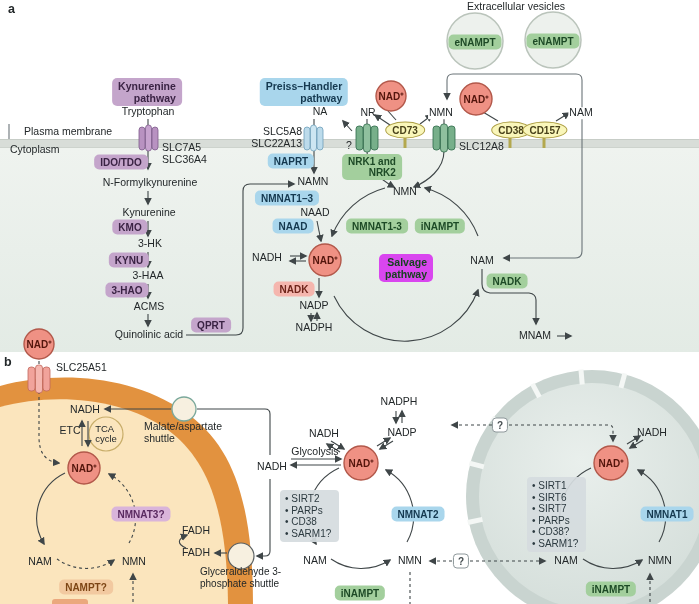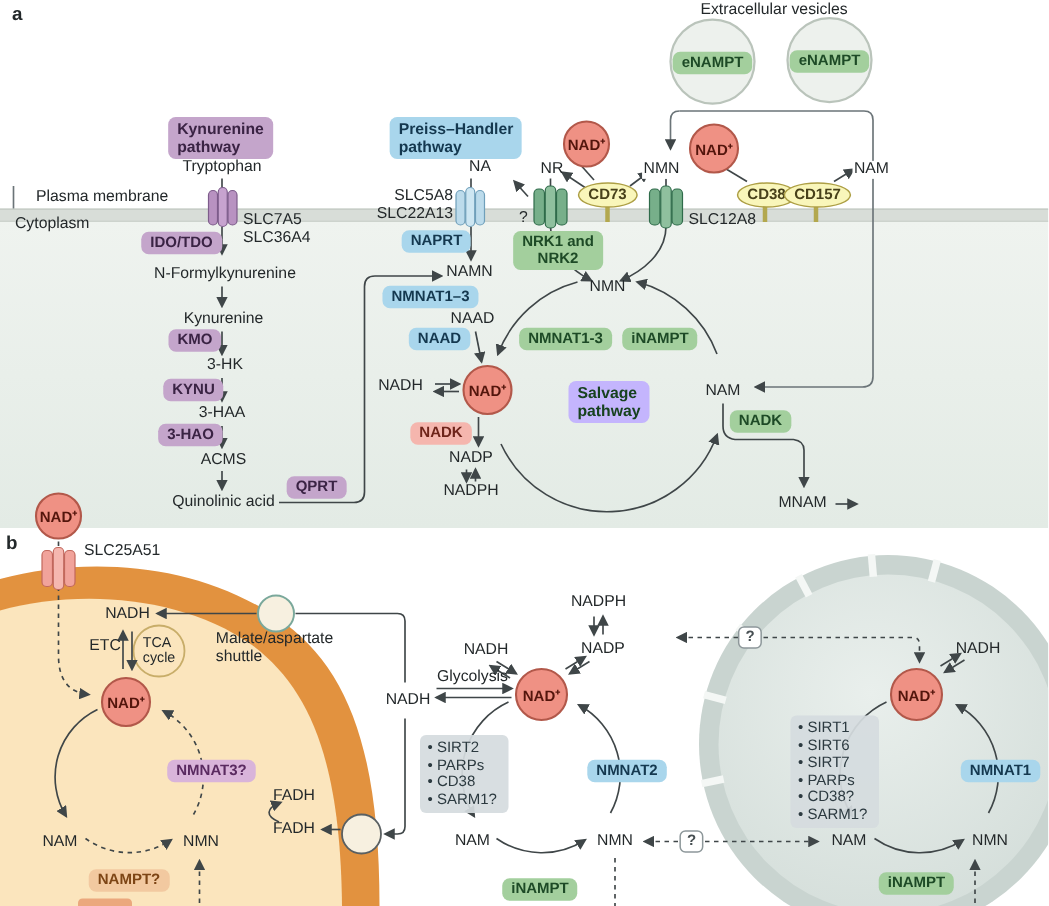--- a/index.html
+++ b/index.html
@@ -12,31 +12,31 @@
   svg.layer{position:absolute;left:0;top:0}
   .ln path,.ln line{stroke:#3f4648;stroke-width:1.1;fill:none}
   .gray-ln path{stroke:#6b7478;stroke-width:1.1;fill:none}
   .dsh{stroke-dasharray:3 3}
   .lbl{position:absolute;transform:translate(-50%,-50%);font-size:10.5px;line-height:11.5px;white-space:nowrap}
   .lbl.left{transform:translate(0,-50%)}
   .lbl.right{transform:translate(-100%,-50%);text-align:right}
   .pre{white-space:pre-line}
   .panel-letter{position:absolute;font-size:12.5px;font-weight:bold}
   .bx{position:absolute;transform:translate(-50%,-50%);font-size:10.5px;font-weight:bold;
-      line-height:12px;padding:2px 6px;border-radius:5px;white-space:pre-line;text-align:left}
+      line-height:12px;padding:2px 6px;border-radius:5px;white-space:pre-line;text-align:right}
   .bx.small{font-size:10px;line-height:11px}
   .purple{background:#c4a5cb;color:#3a2344}
   .blue{background:#a9d6ec;color:#14384f}
   .green{background:#a3cf9d;color:#1d4a26}
-  .green2{background:#c4b5fd;color:#17421f}
+  .green2{background:#d946ef;color:#17421f}
   .pink{background:#f5b6ae;color:#6e241a}
   .peach{background:#f2c9a0;color:#7d4515}
   .lav{background:#d9b4da;color:#5a2a60}
   .grayb{background:#dde2e4;color:#2e3538;font-weight:normal}
-  .bx.lft{text-align:center}
+  .bx.lft{text-align:right}
   .oval{position:absolute;transform:translate(-50%,-50%);background:#f9f6ba;border:1.2px solid #ad9f45;
         border-radius:50%;font-size:10px;font-weight:bold;color:#48411a;padding:2px 6px;white-space:nowrap}
   .nad{position:absolute;transform:translate(-50%,-50%);font-weight:bold;font-size:10px;color:#53150c}
   .list{position:absolute;background:rgba(213,220,223,.93);border-radius:4px;
         padding:3px 8px 3px 5px;font-size:10px;line-height:11.5px;color:#2c3a40}
   .list div::before{content:"• "}
   .qbox{position:absolute;transform:translate(-50%,-50%);background:#fff;border:1px solid #8d979a;
         border-radius:4px;font-size:10px;font-weight:bold;padding:1px 4px;color:#474f52}
   .whitebg{background:#fff;padding:0 1px}
 </style>
@@ -289,20 +289,22 @@
 cycle</div>
   <div class="lbl pre" style="left:183px;top:432px">Malate/aspartate
 shuttle</div>
   <div class="nad" style="left:84px;top:468px">NAD⁺</div>
   <div class="bx lav small" style="left:141px;top:514px">NMNAT3?</div>
   <div class="lbl" style="left:40px;top:562px">NAM</div>
   <div class="lbl" style="left:134px;top:562px">NMN</div>
   <div class="bx peach small" style="left:86px;top:587px">NAMPT?</div>
   <div class="lbl" style="left:196px;top:531px">FADH</div>
   <div class="lbl" style="left:196px;top:553px">FADH</div>
+  <div class="lbl left pre" style="left:200px;top:577px;font-size:10px">Glyceraldehyde 3-
+phosphate shuttle</div>
 
   <div class="lbl" style="left:399px;top:402px">NADPH</div>
   <div class="lbl" style="left:402px;top:433px">NADP</div>
   <div class="lbl" style="left:324px;top:434px">NADH</div>
   <div class="lbl" style="left:315px;top:452px">Glycolysis</div>
   <div class="lbl" style="left:272px;top:467px">NADH</div>
   <div class="nad" style="left:361px;top:463px">NAD⁺</div>
   <div class="list" style="left:280px;top:490px">
     <div>SIRT2</div>
     <div>PARPs</div>

